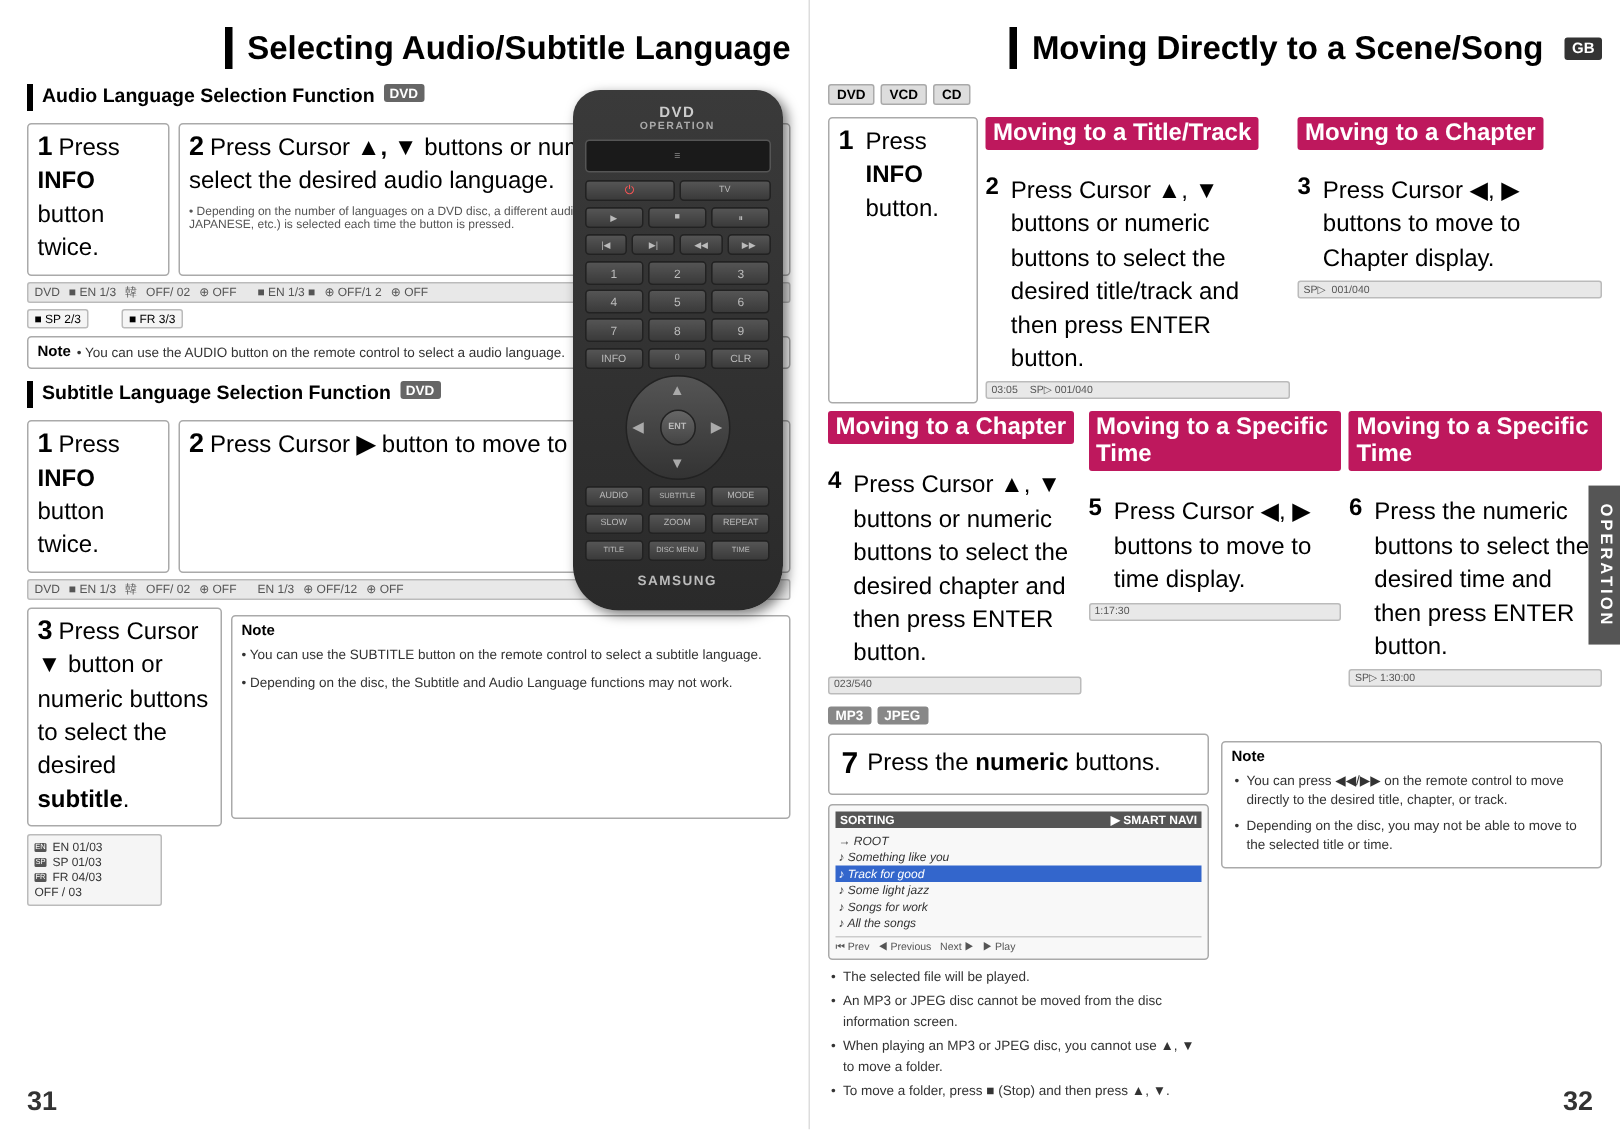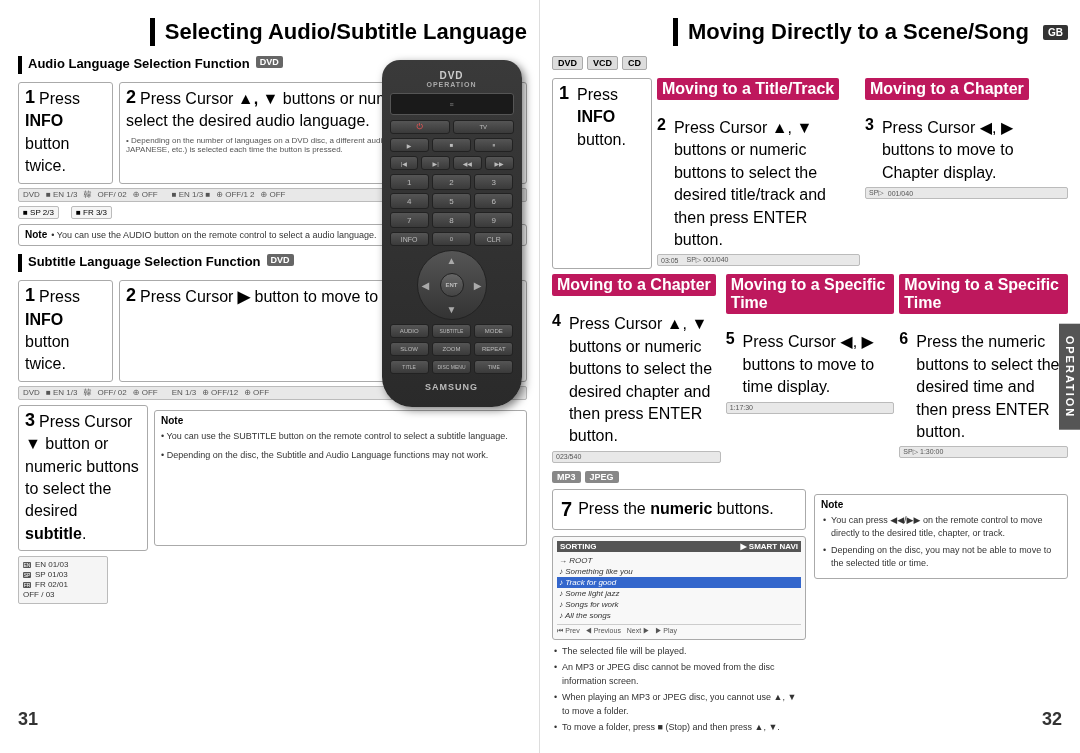--- a/index.html
+++ b/index.html
@@ -363,21 +363,21 @@
       gap: 3px;
       font-style: italic;
     }
     .sort-item.selected {
       background: #3366cc;
       color: #fff;
     }
 
     .page-number {
       position: absolute;
-      bottom: 23px;
+      bottom: 8px;
       font-size: 18px;
       font-weight: bold;
       color: #333;
     }
     .page-number.left { left: 18px; }
     .page-number.right { right: 18px; }
 
     .operation-tab {
       position: absolute;
       right: -1px;
@@ -466,21 +466,21 @@
   <div class="status-bar">
     <span>DVD</span>
     <span>■ EN 1/3</span>
     <span>韓</span>
     <span>OFF/ 02</span>
     <span>⊕ OFF</span>
     <span style="margin-left:8px;">■ EN 1/3 ■</span>
     <span>⊕ OFF/1 2</span>
     <span>⊕ OFF</span>
   </div>
-  <div style="display:flex; gap:12px; margin-bottom:3px;">
+  <div style="display:flex; gap:22px; margin-bottom:3px;">
     <div style="font-size:8px; border:1px solid #bbb; padding:1px 4px; border-radius:2px; background:#f5f5f5;">■ SP 2/3</div>
     <div style="font-size:8px; border:1px solid #bbb; padding:1px 4px; border-radius:2px; background:#f5f5f5;">■ FR 3/3</div>
   </div>
 
   <div class="note-box" style="margin-bottom:8px;">
     <span class="note-label">Note</span>
     <span class="note-text">• You can use the AUDIO button on the remote control to select a audio language.</span>
   </div>
 
   <div class="section-header">
@@ -531,21 +531,21 @@
     <div class="subtitle-status-row">
       <span class="flag-dot">EN</span>
       <span>EN 01/03</span>
     </div>
     <div class="subtitle-status-row">
       <span class="flag-dot">SP</span>
       <span>SP 01/03</span>
     </div>
     <div class="subtitle-status-row">
       <span class="flag-dot">FR</span>
-      <span>FR 02/01</span>
+      <span>FR 04/03</span>
     </div>
     <div class="subtitle-status-row">
       <span>OFF / 03</span>
     </div>
   </div>
 
   <div class="remote-container">
     <div class="remote-body">
       <div class="remote-logo">
         <div class="dvd-text">DVD</div>

